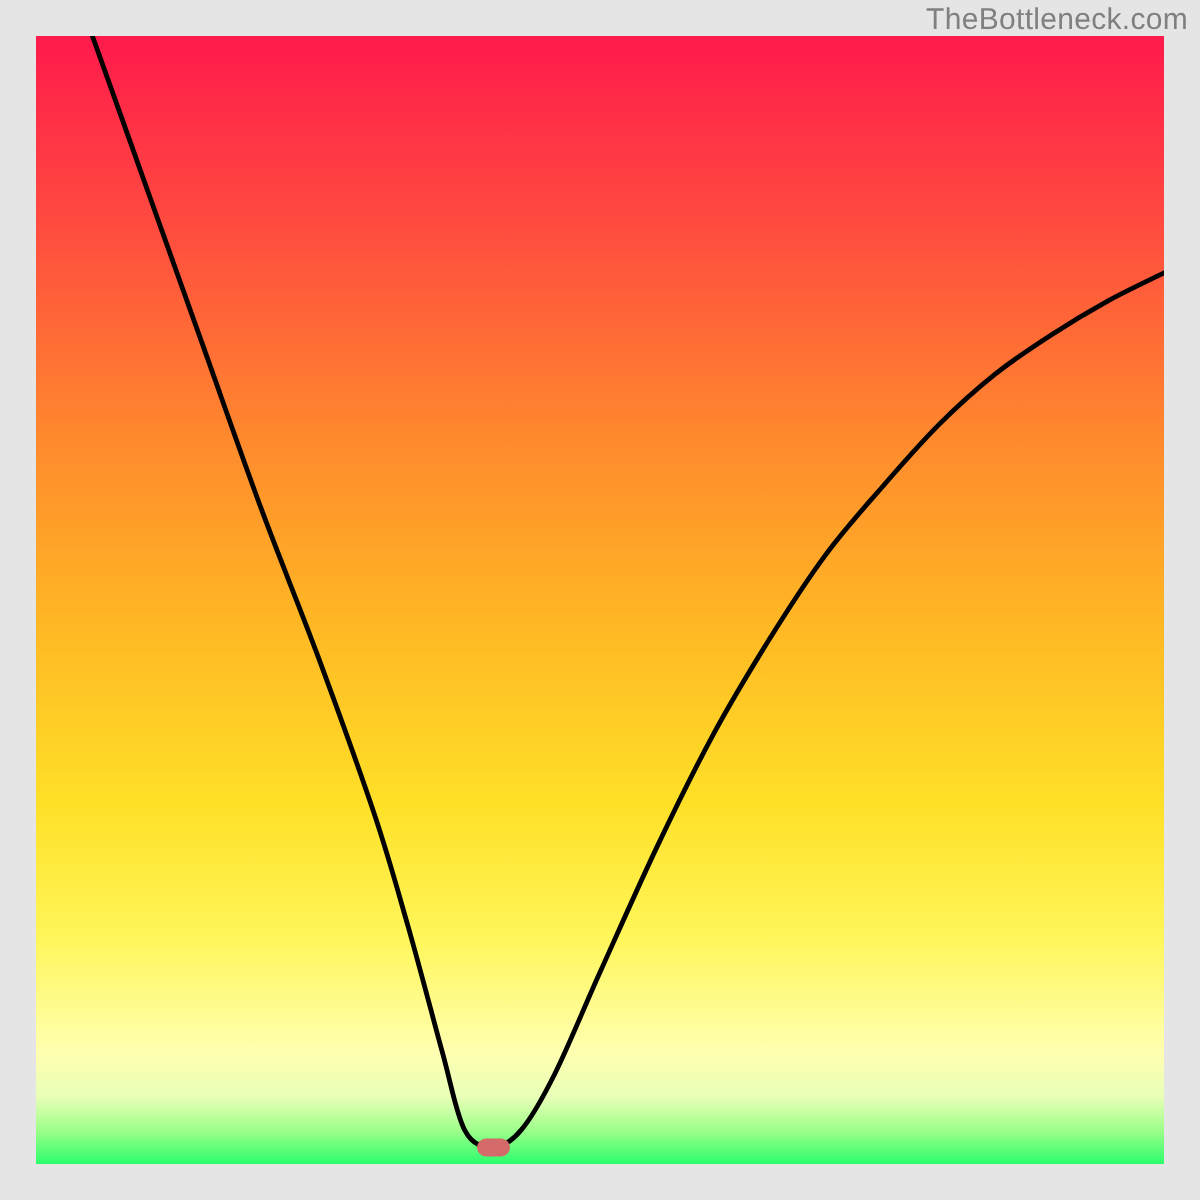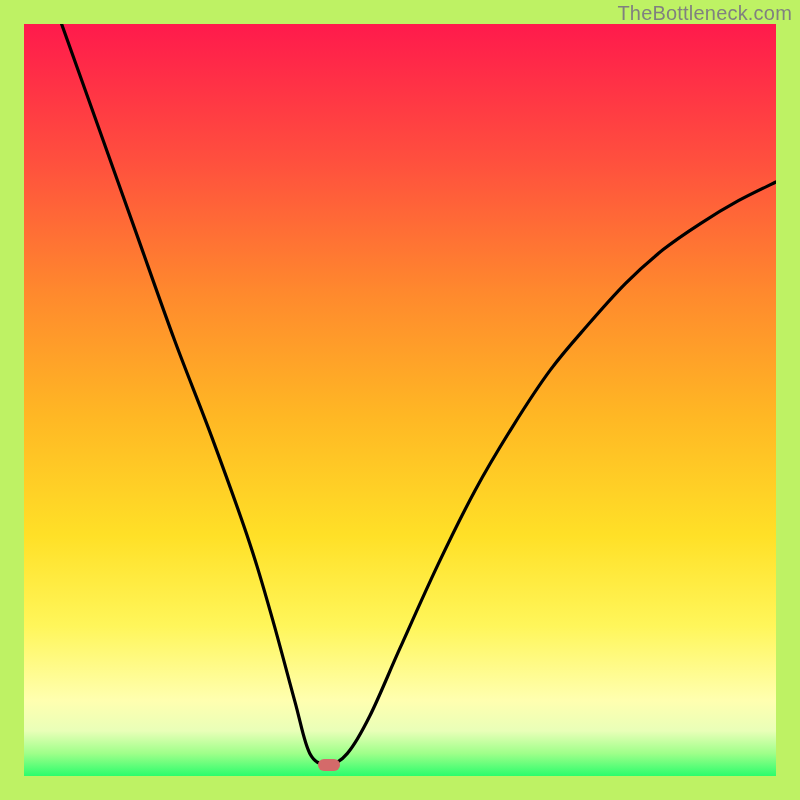--- a/index.html
+++ b/index.html
@@ -8,21 +8,21 @@
     width: 800px;
     height: 800px;
     background: #000;
     overflow: hidden;
     font-family: Arial, Helvetica, sans-serif;
   }
   .outer {
     position: absolute;
     left: 0; top: 0;
     width: 800px; height: 800px;
-    background: #bef264;
+    background: #e5e5e5;
   }
   .plot {
     position: absolute;
     left: 24px;
     top: 24px;
     width: 752px;
     height: 752px;
     
     background: linear-gradient(to bottom,
       #ff1a4c 0%,

